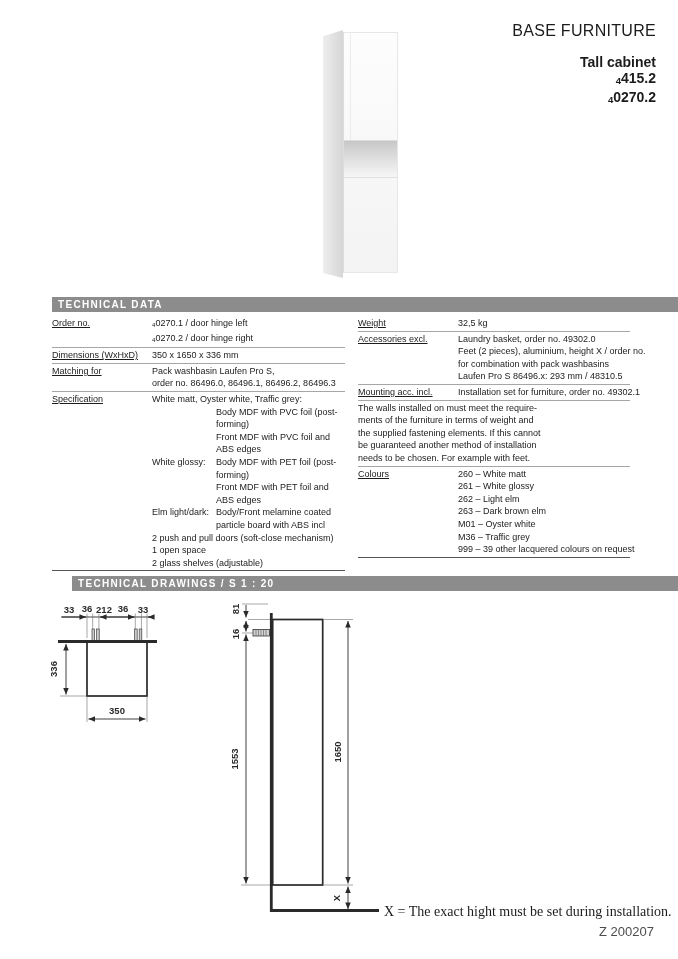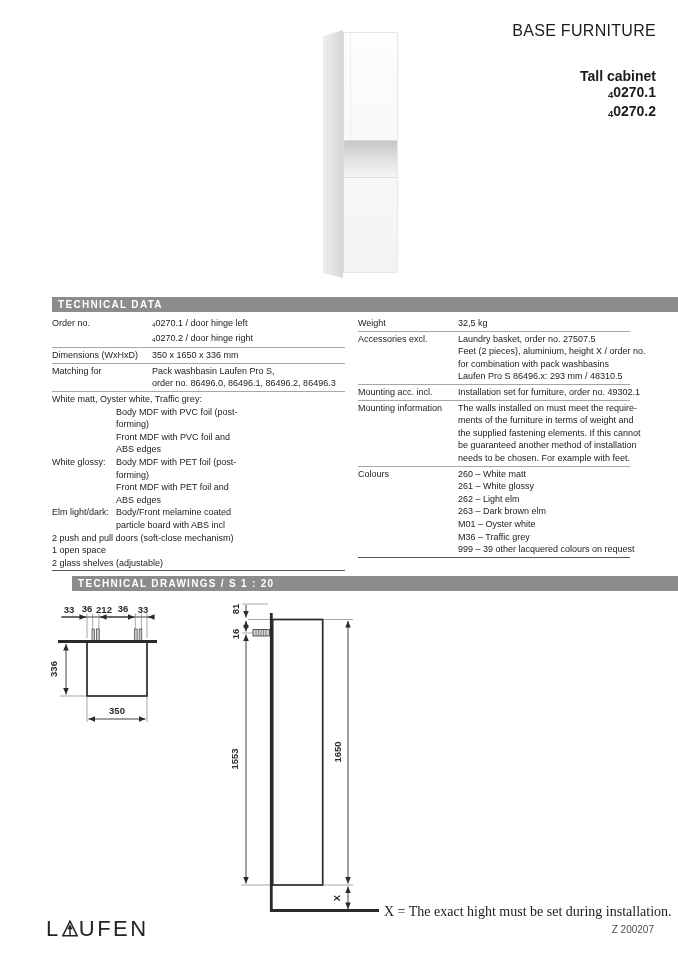--- a/index.html
+++ b/index.html
@@ -11,21 +11,21 @@
     --drawing-line:#2a2a2a;
   }
   *{margin:0;padding:0;box-sizing:border-box;}
   html,body{background:#ffffff;}
   body{font-family:"Liberation Sans","DejaVu Sans",sans-serif;color:var(--body-text);}
   .page{position:relative;width:678px;height:959px;background:#ffffff;overflow:hidden;}
 
   
   .hdr{position:absolute;top:22px;right:22px;text-align:right;}
   .hdr .category{font-size:16px;font-weight:normal;letter-spacing:.3px;}
-  .hdr .product{font-size:14px;font-weight:bold;margin-top:28px;}
+  .hdr .product{font-size:14px;font-weight:bold;margin-top:14px;}
   .hdr .onum{font-size:14px;font-weight:bold;line-height:17px;}
   .sub{font-size:68%;vertical-align:-1px;}
 
   
   .photo{position:absolute;left:296px;top:12px;width:148px;height:272px;}
   .ph-side{position:absolute;left:27px;top:18px;width:20px;height:248px;
     background:linear-gradient(90deg,#eeeeee,#d6d6d6);
     clip-path:polygon(0 2.5%,100% 0,100% 100%,0 98%);}
   .ph-front{position:absolute;left:47px;top:20px;width:55px;height:241px;
     background:linear-gradient(180deg,#fdfdfd,#f3f3f3);
@@ -43,50 +43,50 @@
     line-height:15px;padding-left:6px;}
   .bar1{top:297px;}
   .bar2{top:576px;margin-left:20px;}
 
   
   .table{position:absolute;top:316px;font-size:9px;line-height:12.6px;}
   .table-left{left:52px;width:293px;}
   .table-right{left:358px;width:272px;}
   .t-row{display:flex;border-bottom:1px solid var(--separator);padding:1px 0 1px;}
   .t-row.last{border-bottom:1px solid var(--table-bottom-line);}
-  .t-label{width:100px;flex:none;}
+  .t-label{width:100px;flex:none;text-decoration:underline;}
   .t-value{flex:1;}
   .line{white-space:nowrap;}
   .ind{padding-left:64px;}
   .spec-label{display:inline-block;width:64px;}
 
   
   .drw{position:absolute;}
   .drw text{font-family:"Liberation Sans","DejaVu Sans",sans-serif;font-size:9.5px;font-weight:bold;fill:var(--drawing-line);}
   .dline{stroke:var(--drawing-line);stroke-width:.9;}
   .eline{stroke:#6b6b6b;stroke-width:.6;}
   .thick{stroke:var(--drawing-line);stroke-width:2.8;}
   .obj{stroke:var(--drawing-line);stroke-width:1.7;fill:none;}
 
   .note{position:absolute;left:384px;top:904px;font-size:14px;font-family:Liberation Serif, serif;}
-  .doccode{position:absolute;right:24px;top:924px;font-size:10px;color:#4d4d4d;margin-left:12px;}
+  .doccode{position:absolute;right:24px;top:924px;font-size:13px;color:#4d4d4d;margin-left:12px;}
 
   
   .logo{position:absolute;left:46px;top:916px;font-size:22px;letter-spacing:2.5px;color:#252525;}
   .logo svg{vertical-align:-1px;margin:0 1px;}
 </style>
 </head>
 <body>
 
 <div class="page">
 
   <div class="hdr">
     <div class="category">BASE FURNITURE</div>
     <div class="product">Tall cabinet</div>
-    <div class="onum"><span class="sub">4</span><span>0270.1</span></div>
+    <div class="onum"><span class="sub">4</span><span>415.2</span></div>
     <div class="onum"><span class="sub">4</span><span>0270.2</span></div>
   </div>
 
   <div class="photo">
     <div class="ph-side"></div>
     <div class="ph-front">
       <div class="ph-door-up">
           <div class="ph-hinge"></div>
         </div>
       <div class="ph-shelf"></div>
@@ -111,20 +111,21 @@
       </div>
     </div>
     <div class="t-row">
       <div class="t-label">Matching for</div>
       <div class="t-value">
         <div class="line">Pack washbasin Laufen Pro S,</div>
         <div class="line">order no. 86496.0, 86496.1, 86496.2, 86496.3</div>
       </div>
     </div>
     <div class="t-row last">
+      <div class="t-label">Specification</div>
       <div class="t-value">
         <div class="line">White matt, Oyster white, Traffic grey:</div>
         <div class="line ind">Body MDF with PVC foil (post-</div>
         <div class="line ind">forming)</div>
         <div class="line ind">Front MDF with PVC foil and</div>
         <div class="line ind">ABS edges</div>
         <div class="line"><span class="spec-label">White glossy:</span><span>Body MDF with PET foil (post-</span></div>
         <div class="line ind">forming)</div>
         <div class="line ind">Front MDF with PET foil and</div>
         <div class="line ind">ABS edges</div>
@@ -140,34 +141,33 @@
   <div class="table table-right">
     <div class="t-row">
       <div class="t-label">Weight</div>
       <div class="t-value">
         <div class="line">32,5 kg</div>
       </div>
     </div>
     <div class="t-row">
       <div class="t-label">Accessories excl.</div>
       <div class="t-value">
-        <div class="line">Laundry basket, order no. 27507.5</div>
+        <div class="line">Laundry basket, order no. 49302.0</div>
         <div class="line">Feet (2 pieces), aluminium, height X / order no.</div>
         <div class="line">for combination with pack washbasins</div>
         <div class="line">Laufen Pro S 86496.x: 293 mm / 48310.5</div>
       </div>
     </div>
     <div class="t-row">
       <div class="t-label">Mounting acc. incl.</div>
       <div class="t-value">
         <div class="line">Installation set for furniture, order no. 49302.1</div>
       </div>
     </div>
     <div class="t-row">
-      <div class="t-label">Mounting information</div>
       <div class="t-value">
         <div class="line">The walls installed on must meet the require-</div>
         <div class="line">ments of the furniture in terms of weight and</div>
         <div class="line">the supplied fastening elements. If this cannot</div>
         <div class="line">be guaranteed another method of installation</div>
         <div class="line">needs to be chosen. For example with feet.</div>
       </div>
     </div>
     <div class="t-row last">
       <div class="t-label">Colours</div>
@@ -261,20 +261,15 @@
     <line class="eline" x1="96" y1="289" x2="125" y2="289"></line>
     <line class="dline" x1="120" y1="25" x2="120" y2="287.5" marker-start="url(#sv-a)" marker-end="url(#sv-a)"></line>
     <text transform="rotate(-90 113 156)" x="113" y="156" text-anchor="middle">1650</text>
 
     <line class="dline" x1="120" y1="290.5" x2="120" y2="313" marker-start="url(#sv-a)" marker-end="url(#sv-a)"></line>
     <text transform="rotate(-90 111.5 302)" x="111.5" y="302" text-anchor="middle">X</text>
   </svg>
 
   <div class="note">X = The exact hight must be set during installation.</div>
 
-  <div class="logo"><span>L</span><svg width="16" height="17" viewBox="0 0 16 17">
-        <path d="M8 1.2 L15.2 15.8 H0.8 Z" fill="none" stroke="#252525" stroke-width="1.5"></path>
-        <path d="M8 15.8 V7.5" stroke="#252525" stroke-width="1.5"></path>
-        <path d="M8 4.2 L10.6 9.2 H5.4 Z" fill="#252525"></path>
-      </svg><span>UFEN</span></div>
   <div class="doccode">Z 200207</div>
 
 </div>
 
 </body></html>

